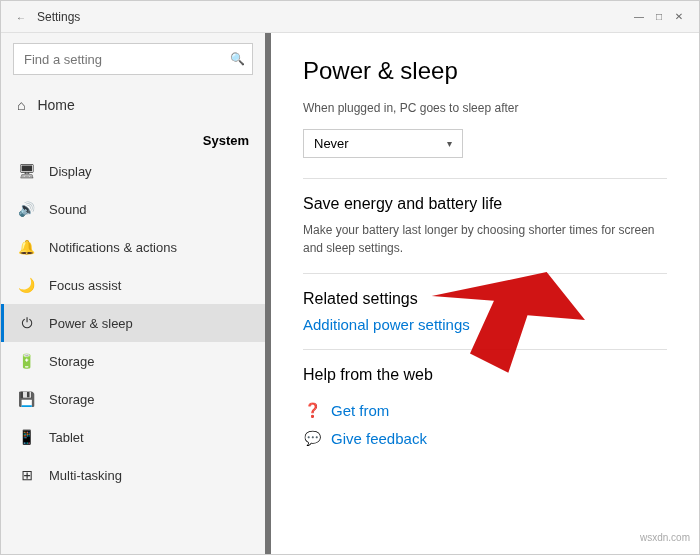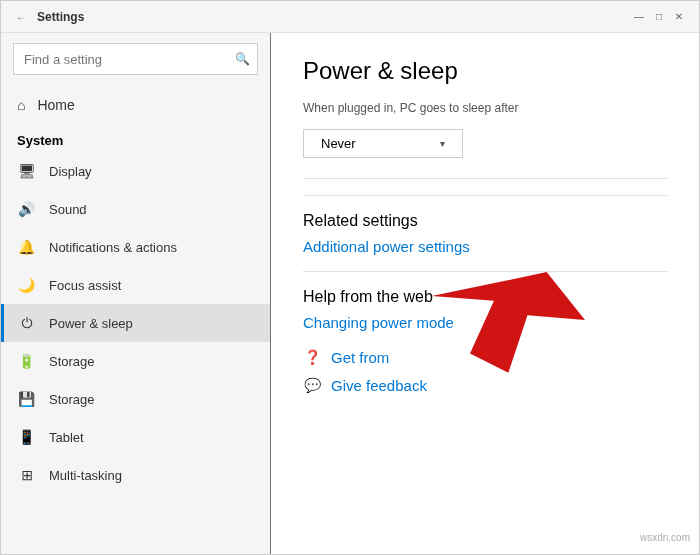--- a/index.html
+++ b/index.html
@@ -30,21 +30,20 @@
       justify-content: space-between;
     }
     .titlebar-left {
       display: flex;
       align-items: center;
       gap: 8px;
     }
     .titlebar-title {
       font-size: 12px;
       color: #333;
-      font-weight: bold;
     }
     .titlebar-controls {
       display: flex;
       gap: 4px;
     }
     .titlebar-btn {
       width: 16px;
       height: 16px;
       display: flex;
       align-items: center;
@@ -55,21 +54,21 @@
     }
     .content-area {
       display: flex;
       flex: 1;
       overflow: hidden;
     }
     
     .sidebar {
       width: 270px;
       background: #f5f5f5;
-      border-right: 1px solid #737373;
+      border-right: 6px solid #737373;
       display: flex;
       flex-direction: column;
       overflow-y: auto;
       flex-shrink: 0;
     }
     .sidebar-search {
       margin: 10px 12px;
       position: relative;
     }
     .sidebar-search input {
@@ -88,20 +87,21 @@
       top: 50%;
       transform: translateY(-50%);
       color: #666;
       font-size: 12px;
     }
     .sidebar-section-label {
       font-size: 13px;
       font-weight: 600;
       color: #000;
       padding: 8px 16px 4px 16px;
+      text-align: right;
     }
     .sidebar-item {
       display: flex;
       align-items: center;
       padding: 9px 16px;
       cursor: pointer;
       font-size: 13px;
       color: #333;
       gap: 12px;
     }
@@ -144,21 +144,21 @@
     .section-label {
       font-size: 12px;
       color: #555;
       margin-bottom: 14px;
     }
     .dropdown {
       display: flex;
       align-items: center;
       justify-content: space-between;
       border: 1px solid #ccc;
-      padding: 6px 17px;
+      padding: 6px 10px;
       width: 160px;
       background: #fff;
       cursor: pointer;
       margin-bottom: 20px;
       font-size: 13px;
     }
     .dropdown-arrow {
       font-size: 10px;
       color: #555;
     }
@@ -304,33 +304,36 @@
         <h1 class="page-title">Power &amp; sleep</h1>
 
         <div class="section-label">When plugged in, PC goes to sleep after</div>
         <div class="dropdown">
           <span>Never</span>
           <span class="dropdown-arrow">▾</span>
         </div>
 
         <hr class="section-divider">
 
+        <div>
+          <h2 class="section-heading">Save energy and battery life</h2>
+          <p class="section-desc">Make your battery last longer by choosing shorter times for screen and sleep settings.</p>
+        </div>
 
         <hr class="section-divider">
 
         <div class="related-section">
           <h2 class="section-heading">Related settings</h2>
           <a class="link-text">Additional power settings</a>
         </div>
 
         <hr class="section-divider">
 
         <div class="help-section">
           <h2 class="section-heading">Help from the web</h2>
-          <a class="link-text">Changing power mode</a>
         </div>
 
         <div class="help-item" style="margin-top:16px;">
           <div class="help-icon">❓</div>
           <a class="link-text" style="margin:0;">Get from</a>
         </div>
         <div class="help-item">
           <div class="help-icon">💬</div>
           <a class="link-text" style="margin:0;">Give feedback</a>
         </div>

